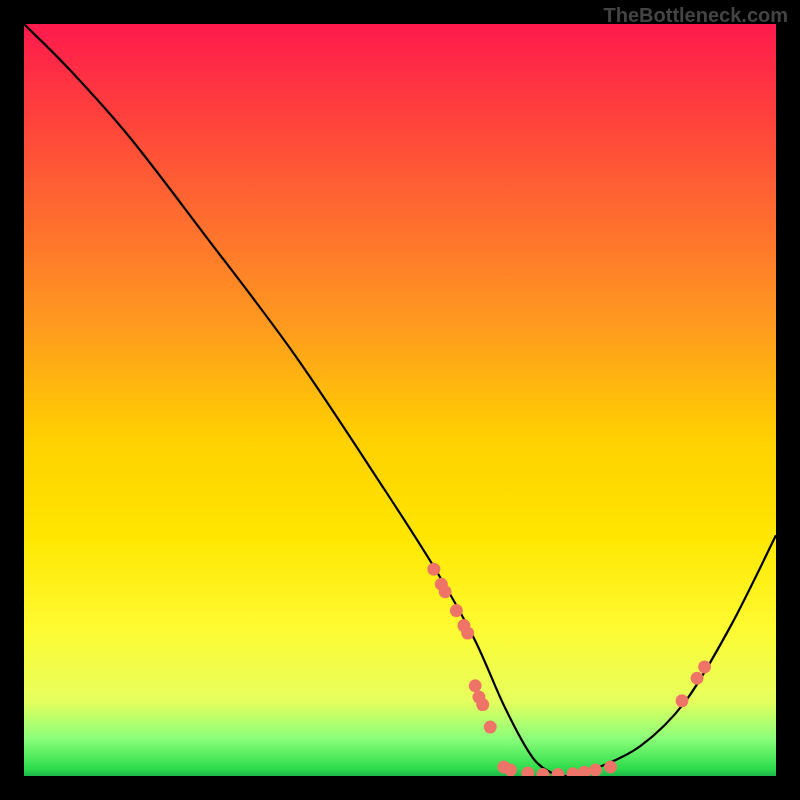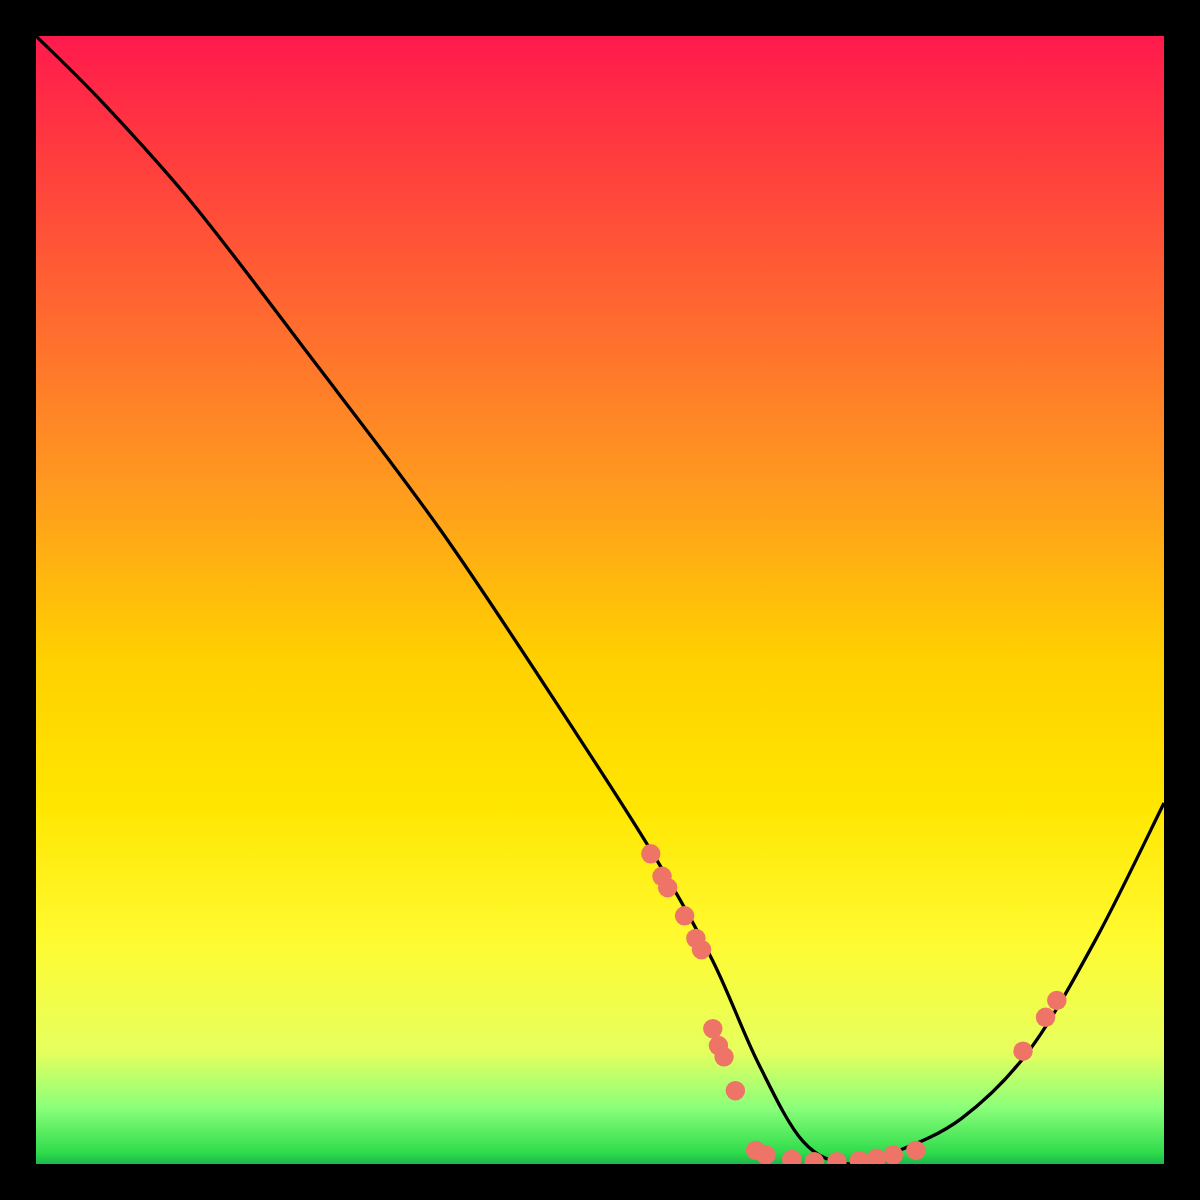--- a/index.html
+++ b/index.html
@@ -52,20 +52,21 @@
     left: 0;
     top: 0;
     width: 100%;
     height: 100%;
   }
 </style>
 </head>
 <body>
 
 <div class="container">
+  <div class="watermark">TheBottleneck.com</div>
 
   <div class="plot-area">
     <svg class="curve" viewBox="0 0 752 752" preserveAspectRatio="none">
       <path id="curve-path" fill="none" stroke="#000000" stroke-width="2.2" d="M 0 0 C 7.52 7.5200000000000005, 27.573333333333327 26.319999999999993, 45.12 45.120000000000005 C 62.66666666666667 63.920000000000016, 82.72000000000001 85.22666666666673, 105.28000000000002 112.80000000000007 C 127.84000000000002 140.37333333333342, 152.90666666666667 174.21333333333342, 180.48 210.56000000000006 C 208.0533333333333 246.9066666666667, 240.64 288.2666666666666, 270.71999999999997 330.87999999999994 C 300.79999999999995 373.4933333333333, 337.14666666666665 429.8933333333333, 360.96 466.24 C 384.7733333333333 502.5866666666667, 398.56 523.8933333333334, 413.6 548.96 C 428.64000000000004 574.0266666666666, 439.91999999999996 594.0799999999999, 451.2 616.64 C 462.48 639.2, 471.25333333333333 664.2666666666667, 481.28000000000003 684.32 C 491.30666666666673 704.3733333333334, 501.33333333333337 725.6800000000001, 511.36 736.96 C 521.3866666666667 748.24, 531.4133333333333 750.7466666666667, 541.4399999999999 752 C 551.4666666666666 753.2533333333333, 558.9866666666667 749.4933333333333, 571.52 744.48 C 584.0533333333333 739.4666666666667, 601.6 733.1999999999999, 616.64 721.92 C 631.68 710.64, 646.72 696.8533333333332, 661.76 676.8 C 676.8 656.7466666666667, 691.84 629.1733333333334, 706.88 601.6 C 721.92 574.0266666666666, 744.48 526.4, 752 511.36"></path>
       <g id="markers">
           <circle cx="409.84000000000003" cy="545.2" r="6.5" fill="#ee7468"></circle>
           <circle cx="417.36" cy="560.24" r="6.5" fill="#ee7468"></circle>
           <circle cx="421.12000000000006" cy="567.76" r="6.5" fill="#ee7468"></circle>
           <circle cx="432.4" cy="586.56" r="6.5" fill="#ee7468"></circle>
           <circle cx="439.91999999999996" cy="601.6" r="6.5" fill="#ee7468"></circle>

